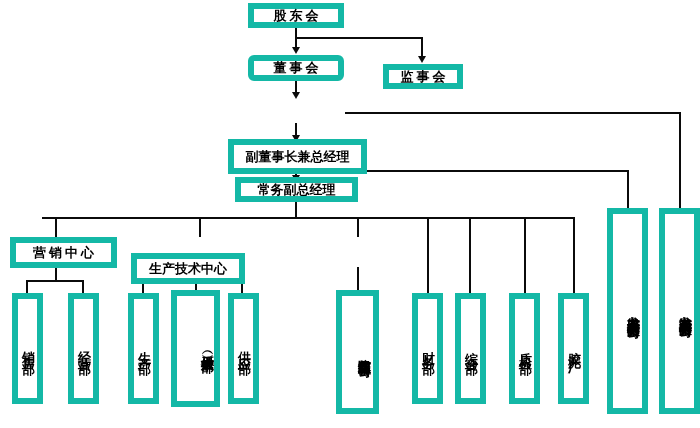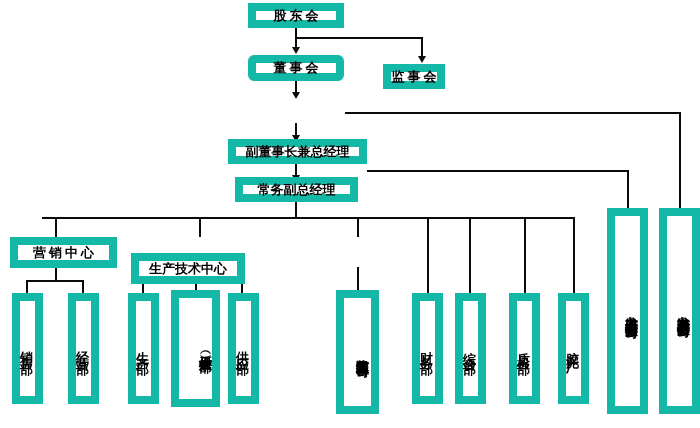--- a/index.html
+++ b/index.html
@@ -7,21 +7,21 @@
   body{font-family:"DejaVu Sans","Liberation Sans",sans-serif;}
   #chart{
     position:relative;
     width:700px;height:428px;
     background:#ffffff;
     overflow:hidden;
   }
   .node{
     position:absolute;
     box-sizing:border-box;
-    border:8px solid #14b8a6;
+    border:6px solid #14b8a6;
     background:#ffffff;
     display:flex;
     align-items:center;
     justify-content:center;
     color:#000000;
     z-index:3;
   }
   .node.h{
     font-size:13px;
     font-weight:700;
@@ -126,26 +126,26 @@
   <div class="ln v" style="left:357px;top:267px;height:23px;"></div>
 
   <div class="node h" style="left:248px;top:3px;width:96px;height:25px;">
     <span>股东会</span>
   </div>
 
   <div class="node h" style="left:248px;top:55px;width:96px;height:26px;border-radius:6px;">
     <span>董事会</span>
   </div>
 
-  <div class="node h" style="left:383px;top:64px;width:62px;height:25px;">
+  <div class="node h" style="left:383px;top:64px;width:80px;height:25px;">
     <span>监事会</span>
   </div>
 
 
-  <div class="node h tight" style="left:228px;top:139px;width:139px;height:25px;">
+  <div class="node h tight" style="left:228px;top:139px;width:139px;height:35px;">
     <span>副董事长兼总经理</span>
   </div>
 
   <div class="node h tight" style="left:235px;top:177px;width:123px;height:25px;">
     <span>常务副总经理</span>
   </div>
 
   <div class="node h" style="left:10px;top:237px;width:107px;height:31px;">
     <span>营销中心</span>
   </div>

